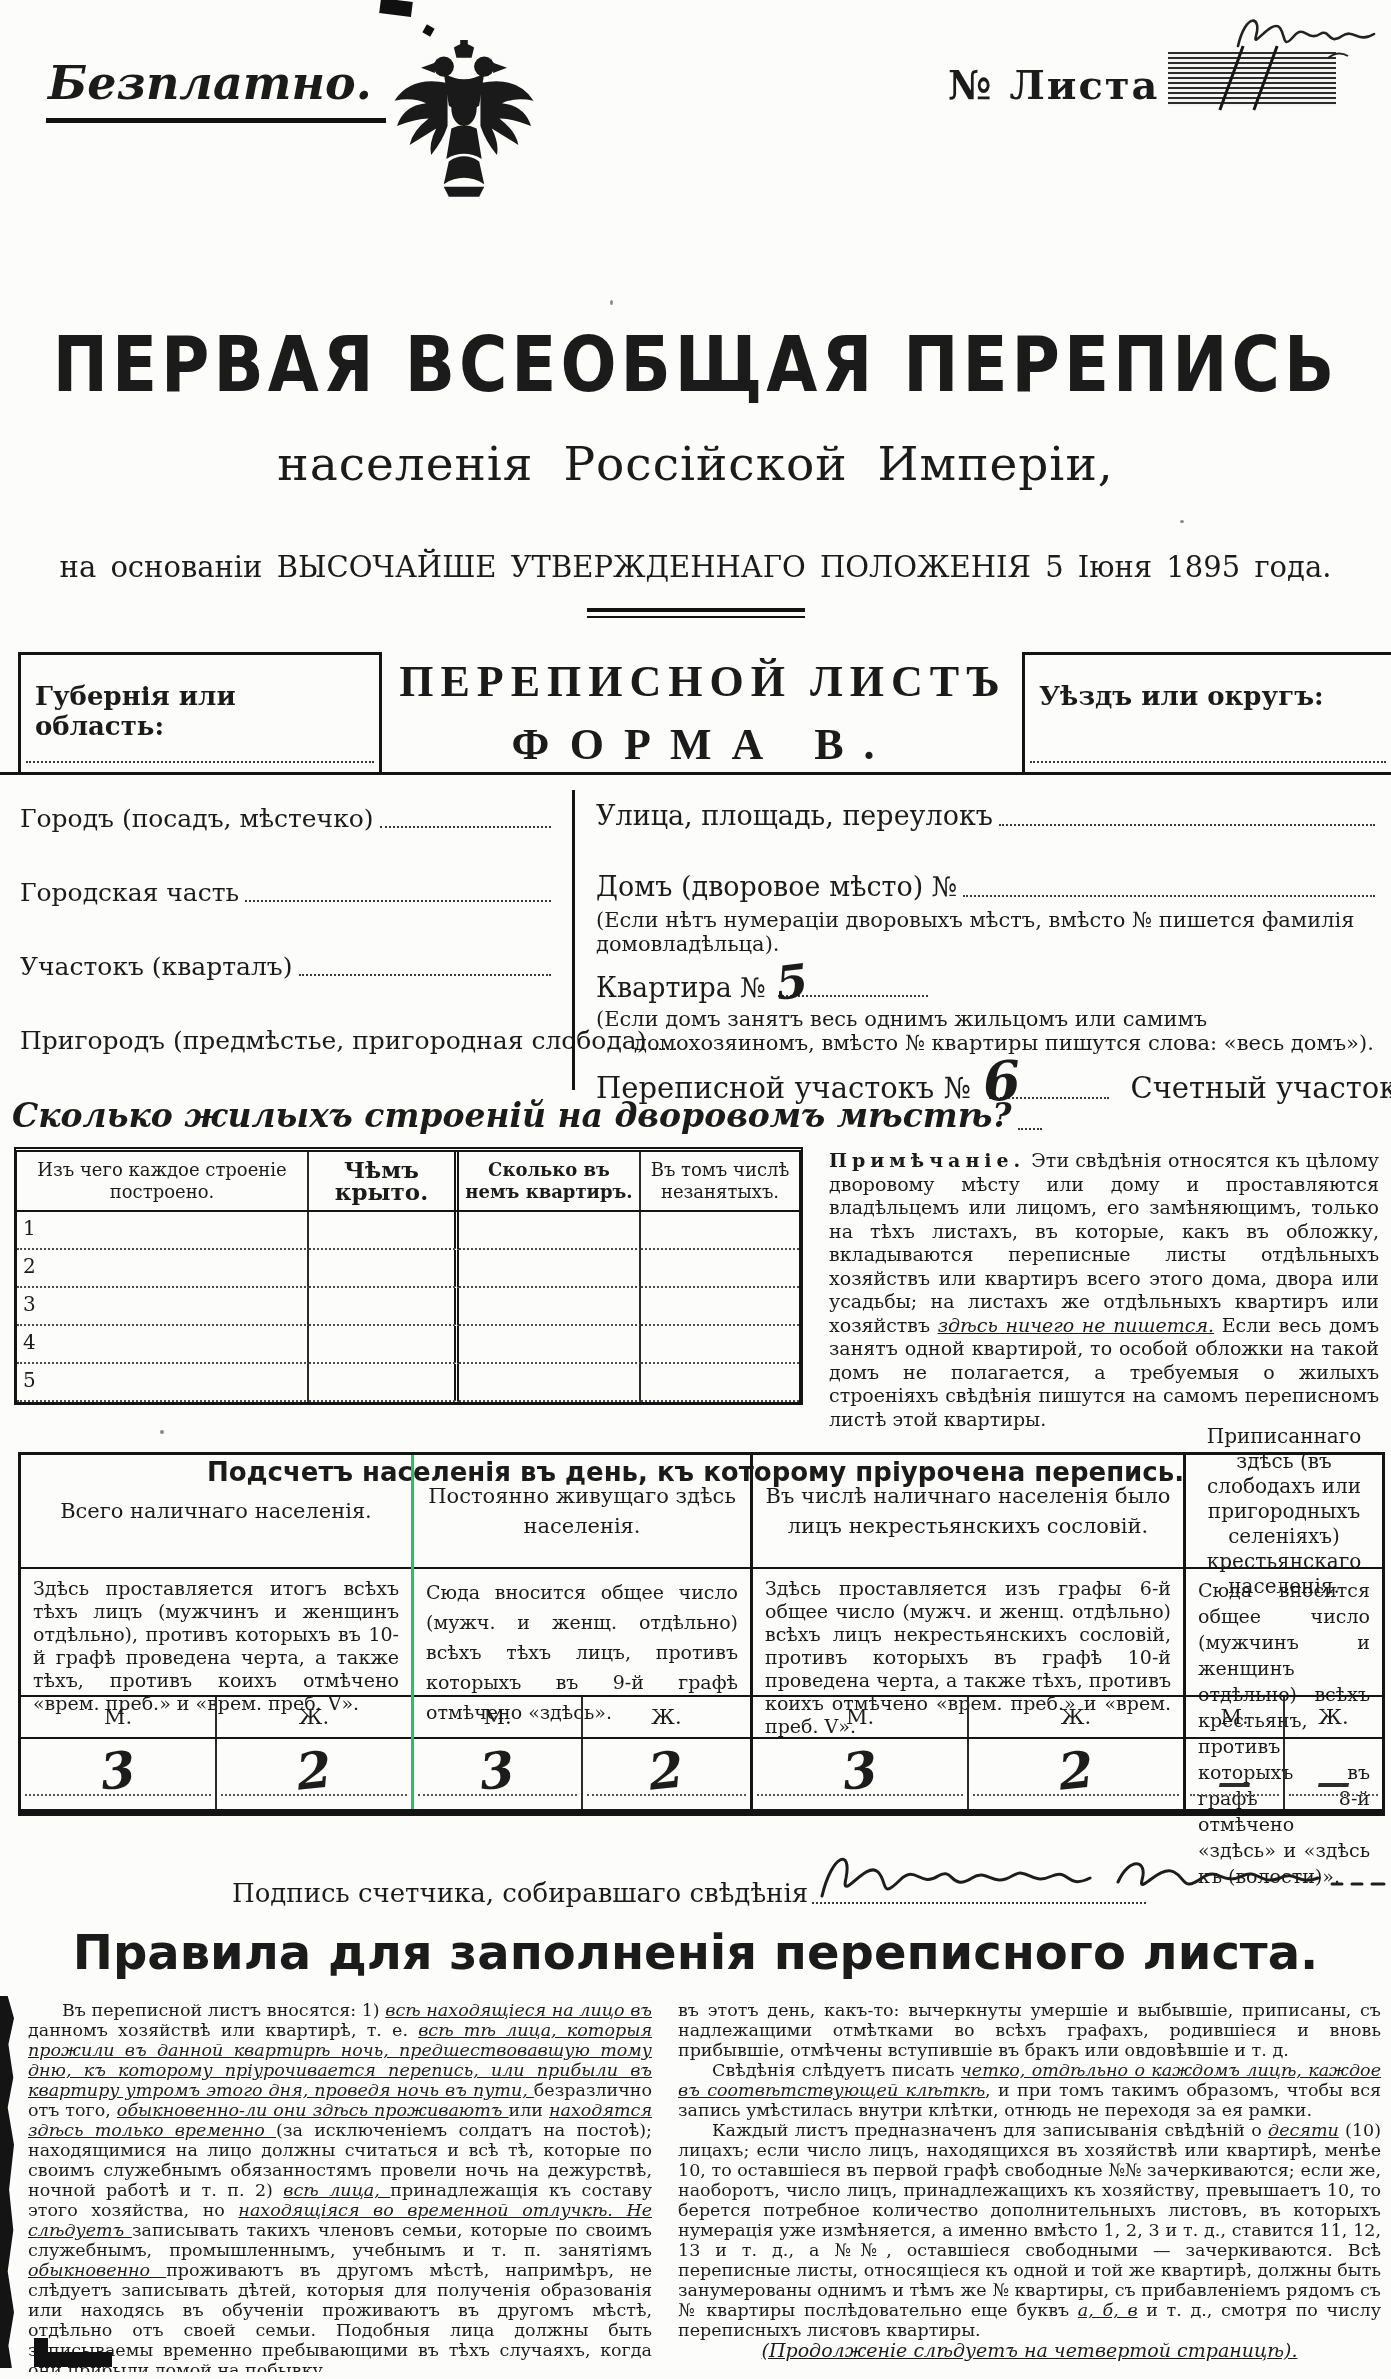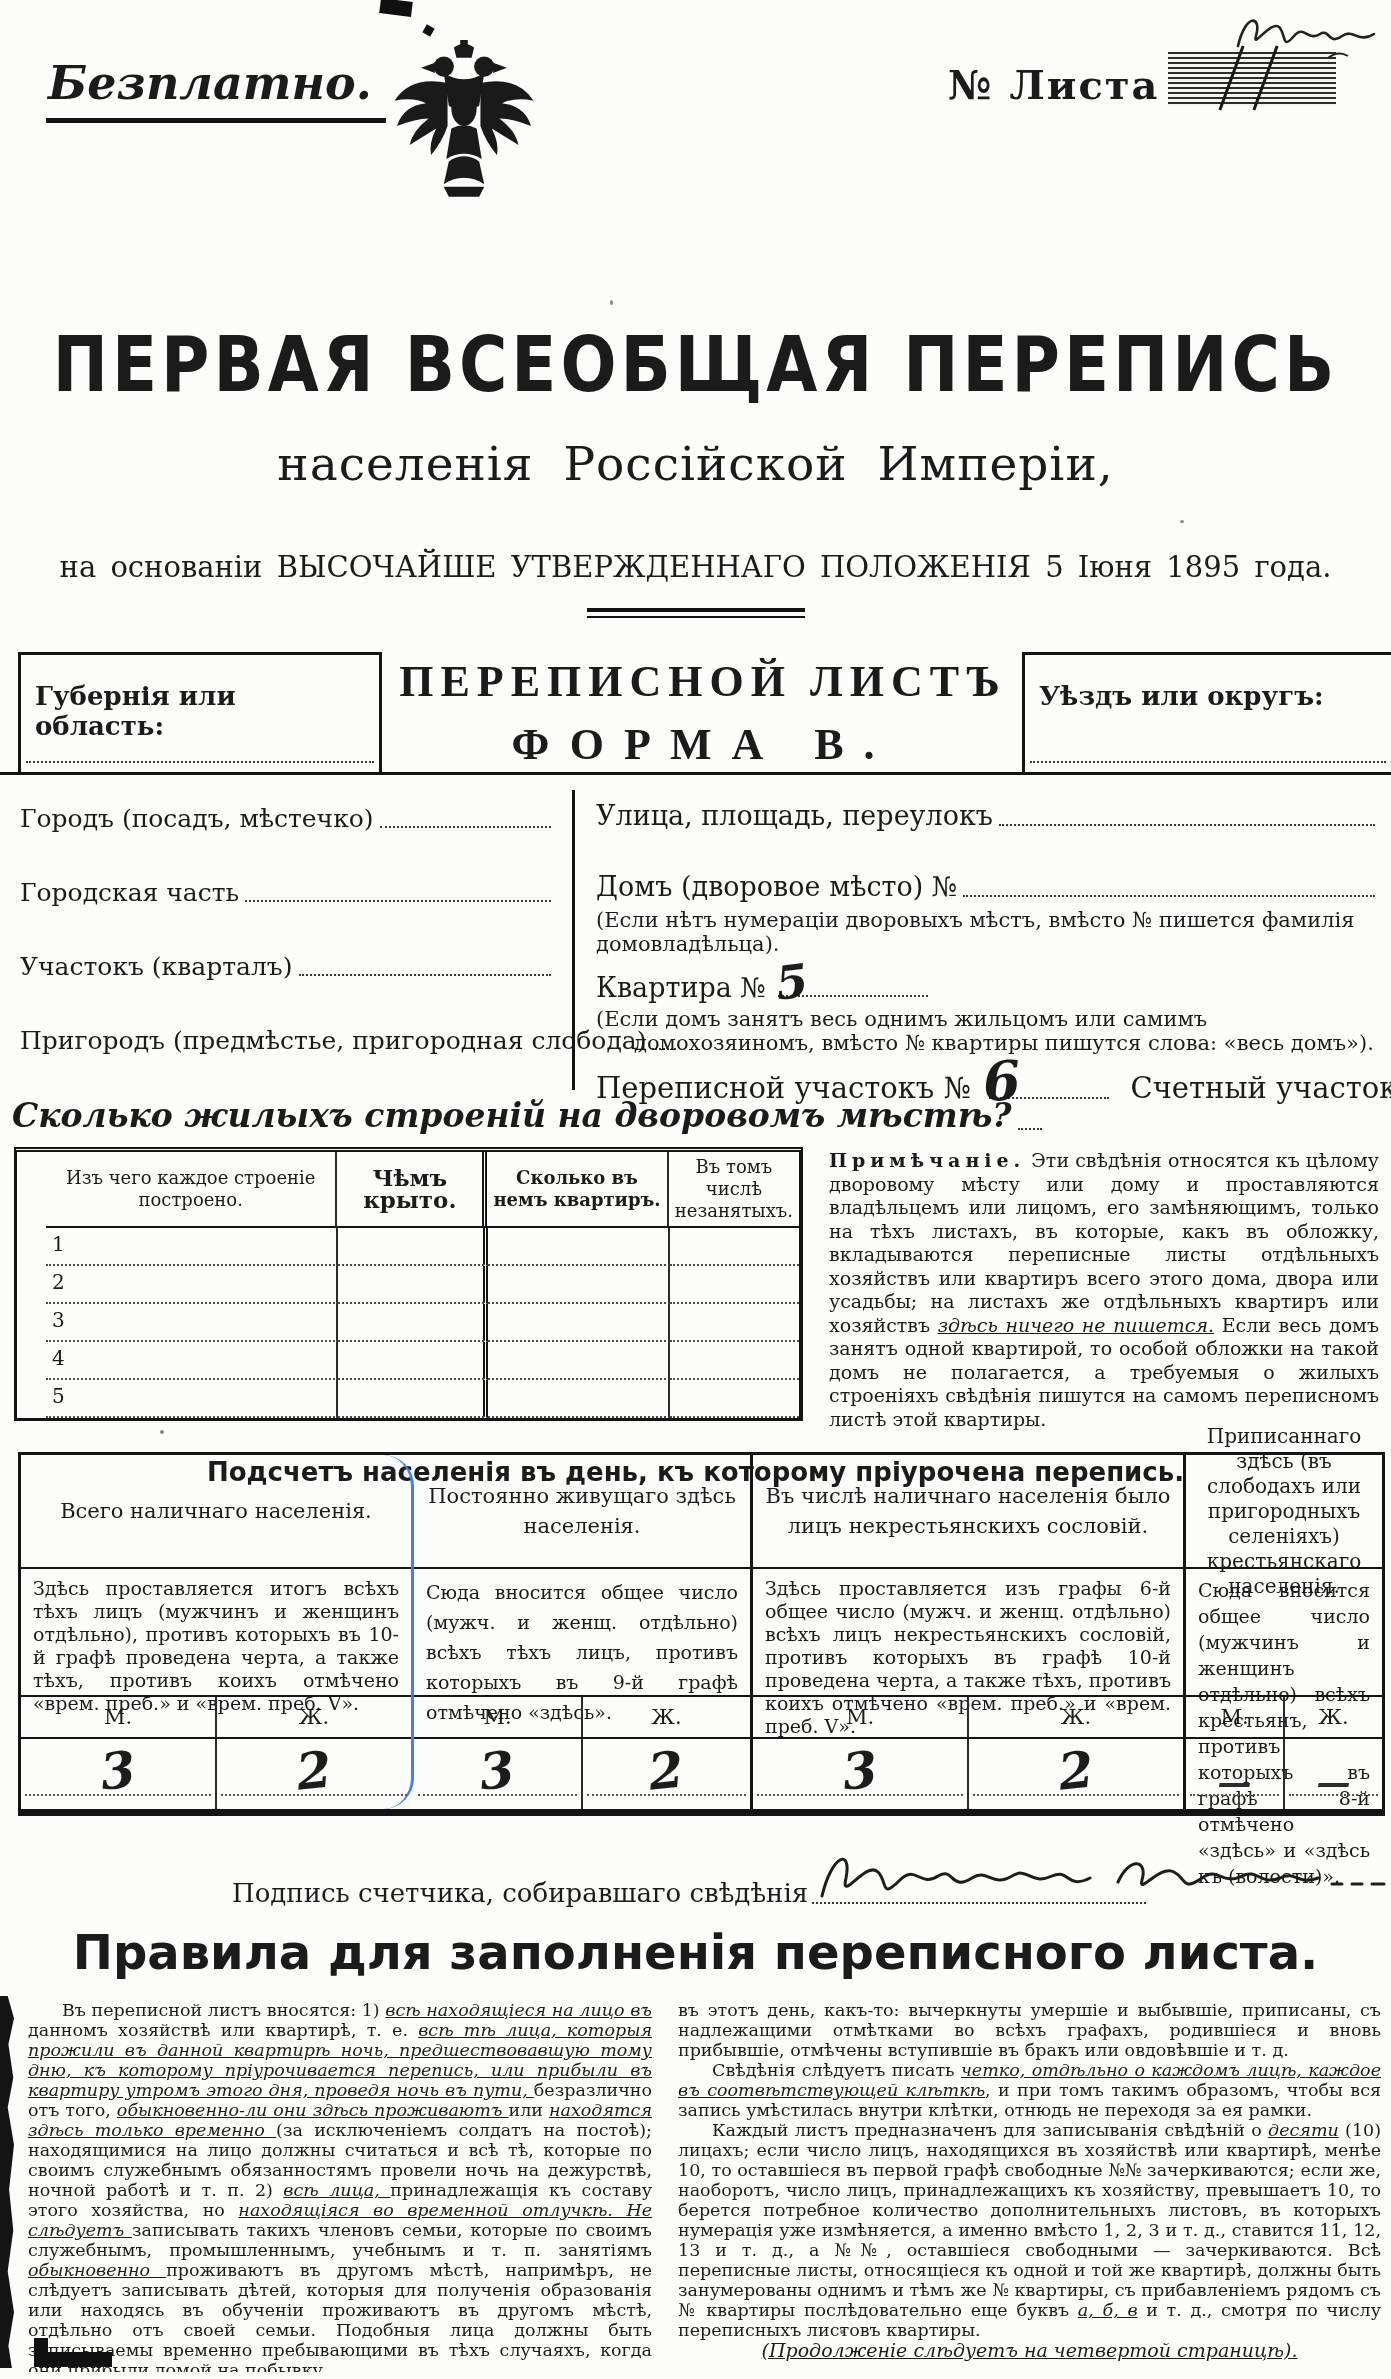--- a/index.html
+++ b/index.html
@@ -46,39 +46,39 @@
   .anote2{font-size:21px;margin-top:4px;max-width:770px;padding-left:38px;text-indent:-38px;}
   .hand{font-style:italic;font-weight:bold;color:#1c1c1c;}
   .hv5{font-size:46px;transform:rotate(-7deg);margin:-18px 4px -6px 10px;}
   .hv6{font-size:54px;transform:rotate(-4deg);margin:-24px 4px -8px 12px;}
   .shortdot{flex:0 0 120px;border-bottom:2px dotted #3a3a3a;margin-bottom:6px;}
   
   .question{left:12px;top:1096px;right:660px;display:flex;align-items:flex-end;
         font-style:italic;font-size:33px;font-weight:bold;white-space:nowrap;}
   .bldg{left:14px;right:8px;top:1147px;display:flex;align-items:flex-start;}
   .btable{width:782px;border:3px solid #141414;border-top:5px double #141414;border-right:4px solid #141414;}
-  .brow{display:flex;margin-left:29px;}
+  .brow{display:flex;}
   .bcell{padding:4px 6px;box-sizing:border-box;}
   .bc-1{width:292px;border-right:2px solid #2a2a2a;}
   .bc-2{width:150px;border-right:5px double #141414;}
   .bc-3{width:182px;border-right:2px solid #2a2a2a;font-weight:bold;}
   .bc-4{flex:1;}
   .bhead{border-bottom:2px solid #141414;}
   .bhead .bcell{display:flex;align-items:center;justify-content:center;text-align:center;
         font-size:18px;line-height:22px;min-height:58px;}
   .bhead .bc-2{font-size:23px;font-weight:bold;}
   .bdatarow .bcell{height:38px;border-bottom:2px dotted #4a4a4a;font-size:20px;}
   .bnote{flex:1;padding:2px 4px 0 26px;font-size:19px;line-height:23.5px;text-align:justify;}
   .note-label{font-weight:bold;letter-spacing:5px;}
   
   .count-h{left:0;right:0;top:1409px;text-align:center;font-family:"DejaVu Sans",sans-serif;
         font-weight:bold;font-size:26px;margin-top:48px;}
   .ctable{left:18px;right:6px;top:1452px;display:flex;border:3px solid #141414;border-bottom:7px solid #141414;}
   .ccol{display:flex;flex-direction:column;}
-  .ccol-1{width:390px;border-right:3px solid #3b82f6;border-radius:31px;}
+  .ccol-1{width:390px;border-right:3px solid #22c55e;}
   .ccol-2{width:336px;border-right:3px solid #141414;}
   .ccol-3{width:430px;border-right:3px solid #141414;}
   .ccol-4{flex:1;}
   .chead{height:112px;display:flex;align-items:center;justify-content:center;text-align:center;
         font-size:21px;line-height:30px;padding:2px 10px;box-sizing:border-box;}
   .ccol-4 .chead{font-size:20px;line-height:25px;}
   .cdesc{height:128px;border-top:2px solid #141414;padding:8px 12px;font-size:19px;line-height:23px;
         text-align:justify;box-sizing:border-box;}
   .ccol-2 .cdesc{line-height:30px;}
   .ccol-4 .cdesc{line-height:26px;}

